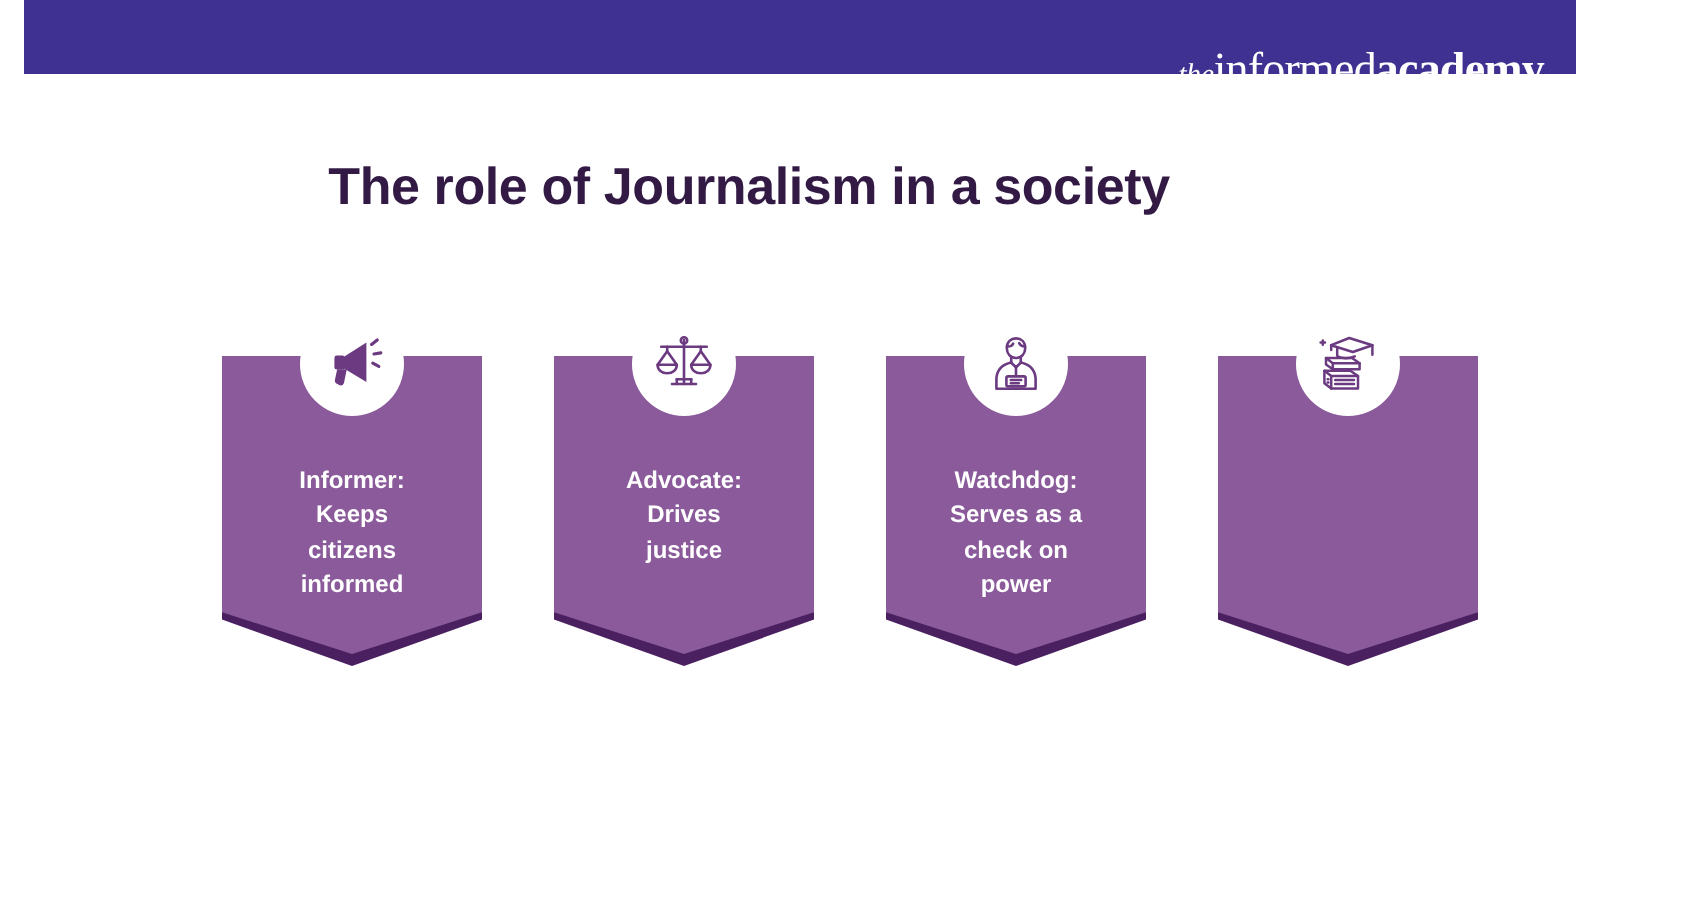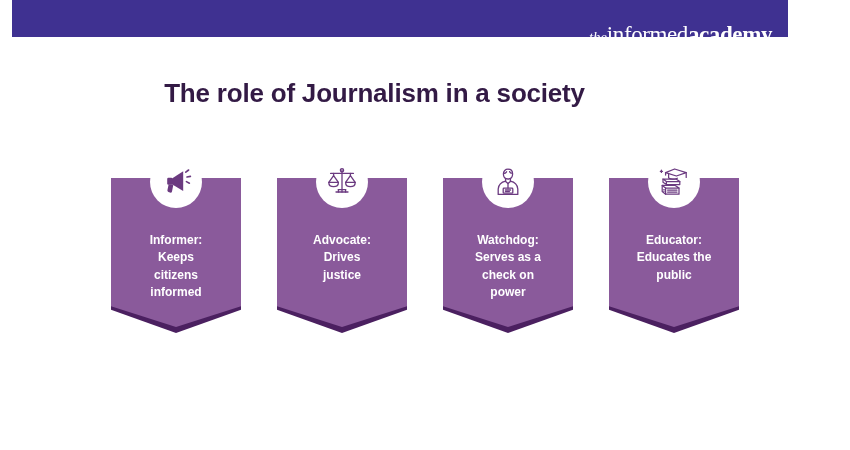--- a/index.html
+++ b/index.html
@@ -245,18 +245,15 @@
           <path d="M22.8 16.6 L22.8 19.6 L9.4 19.6"></path>
           <path d="M5.2 20.4 L18.2 20.4 L22.0 23.0 L8.6 23.0 Z"></path>
           <path d="M5.2 20.4 L5.2 26.6 L8.6 29.2 L8.6 23.0"></path>
           <path d="M22.0 23.0 L22.0 29.2 L8.6 29.2"></path>
           <path d="M6.8 24.6 L7.2 24.6 M6.8 26.2 L7.2 26.2"></path>
           <path d="M10.6 25.0 L20.0 25.0 M10.6 27.0 L20.0 27.0"></path>
           <path d="M4.4 5.2 L4.4 7.4 M3.3 6.3 L5.5 6.3"></path>
         </g>
       </svg>
     </div>
-    <div class="banner-label">Educator:
-Educates the
-public</div>
   </div>
 
 </div>
 
 </body></html>

